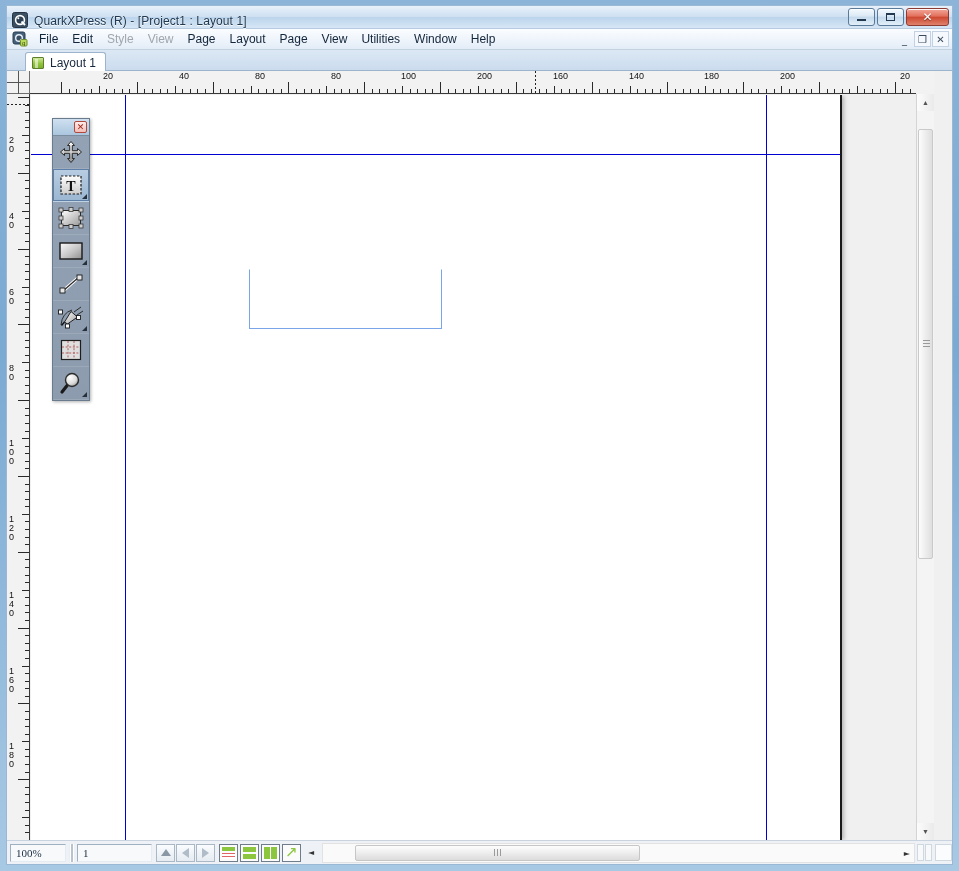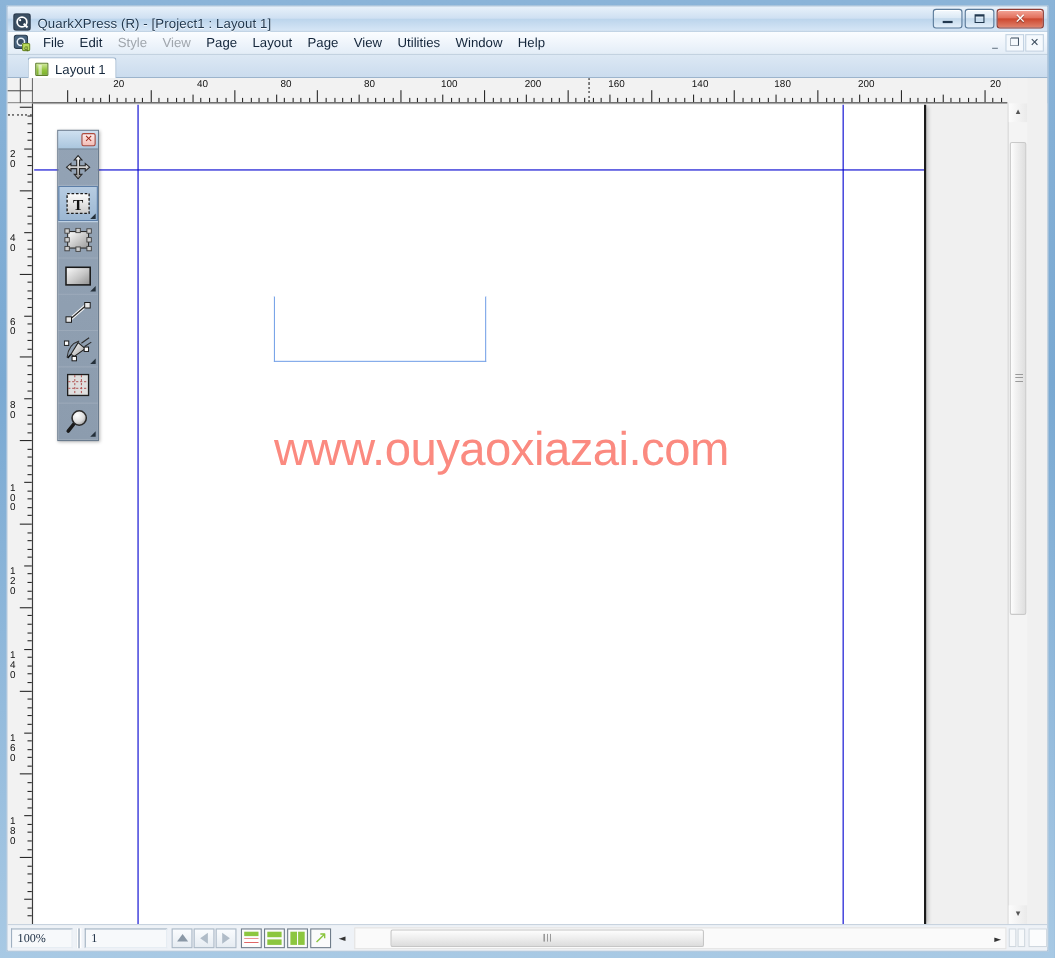--- a/index.html
+++ b/index.html
@@ -695,21 +695,20 @@
         </div>
 
     <div id="canvas">
       <div id="page-sheet">
         <div class="margin-guide v" style="left:94px"></div>
         <div class="margin-guide v" style="left:735px"></div>
         <div class="margin-guide h" style="top:59px"></div>
 
         <div id="text-box"></div>
 
-        <div id="watermark">www.ouyaoxiazai.com</div>
       </div>
     </div>
 
     <div id="v-scroll">
       <div class="sb-arrow up">▲</div>
       <div id="v-thumb"></div>
       <div class="sb-arrow down">▼</div>
     </div>
     <div id="right-gutter"></div>
 

